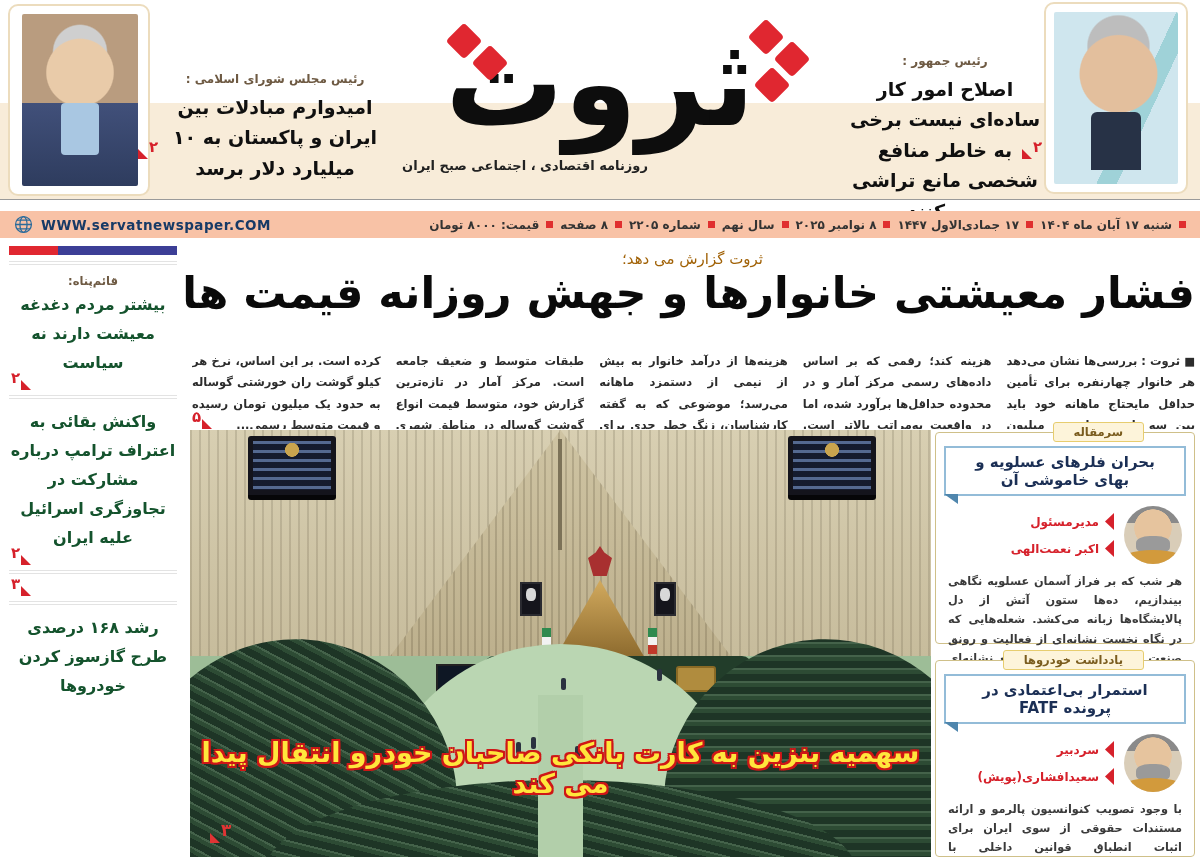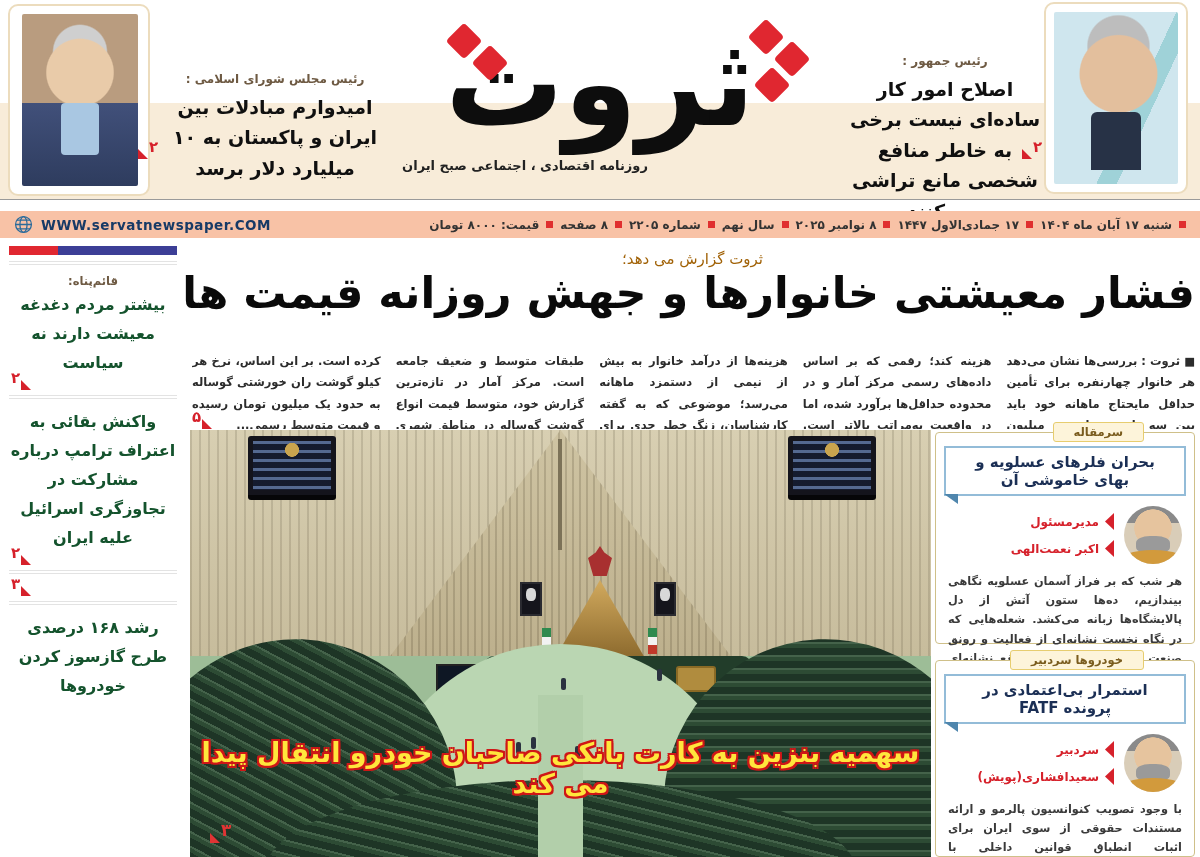--- a/index.html
+++ b/index.html
@@ -328,21 +328,21 @@
       </div>
     </div>
     <div class="rail-body">هر شب که بر فراز آسمان عسلویه نگاهی بیندازیم، ده‌ها ستون آتش از دل پالایشگاه‌ها زبانه می‌کشد. شعله‌هایی که در نگاه نخست نشانه‌ای از فعالیت و رونق صنعت گاز ایران‌اند، اما در واقع نشانه‌ای از هدررفت ثروت ملی و...</div>
     <div class="rail-mark"><span class="page-mark">
           <i class="tri"></i>
           <span class="num">۲</span>
         </span></div>
   </div>
 
   <div class="rail-box box-2">
-    <div class="rail-tab">خودروها سردبیر</div>
+    <div class="rail-tab">یادداشت خودروها</div>
     <div class="rail-title">استمرار بی‌اعتمادی در پرونده FATF</div>
     <div class="author-row">
       <div class="avatar"></div>
       <div class="labels">
         <div class="label-row">
             <i class="ribbon"></i>
             <span>سردبیر</span>
           </div>
         <div class="label-row">
             <i class="ribbon"></i>

